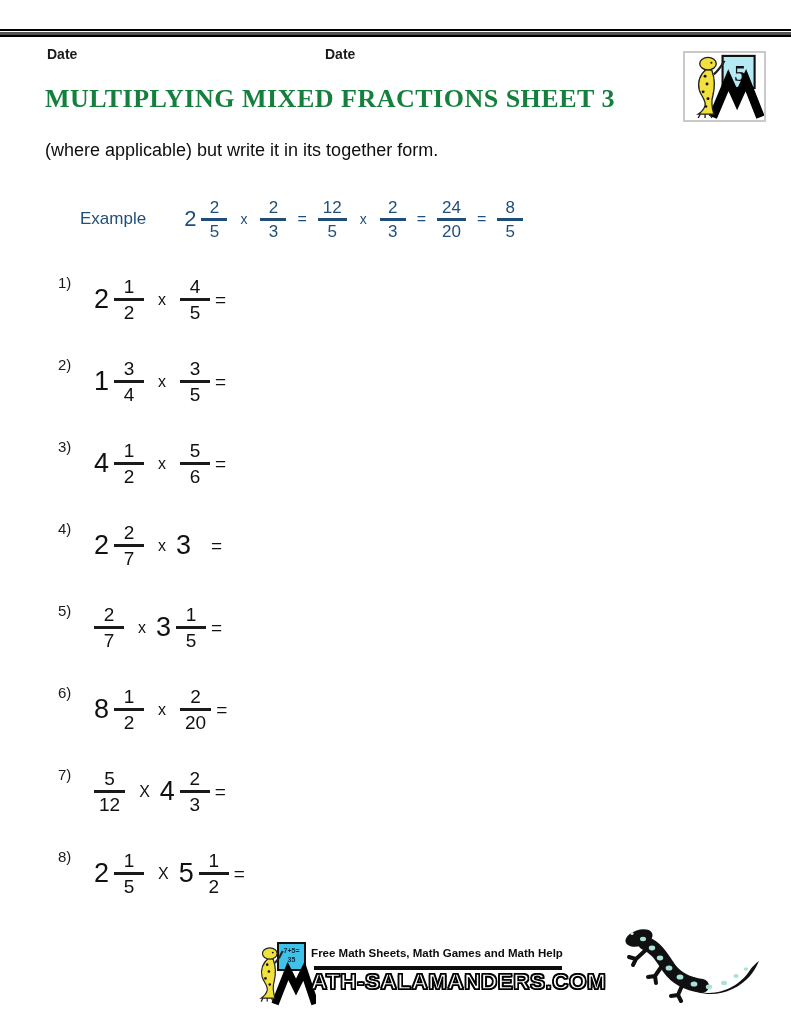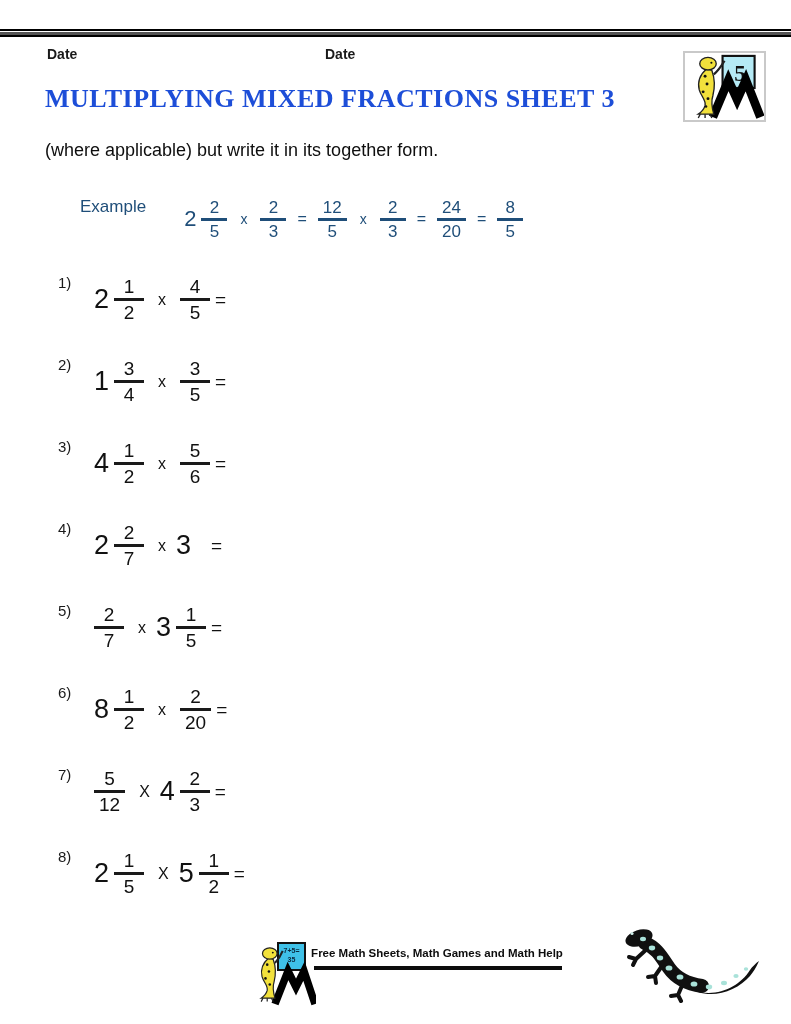--- a/index.html
+++ b/index.html
@@ -23,21 +23,21 @@
 
   .logo-box {
     position: absolute; left: 683px; top: 51px; width: 83px; height: 71px;
     border: 2px solid #c9c9c9; background: #fff;
   }
 
   .page-title {
     position: absolute; left: 45px; top: 84px;
     font-family: "Liberation Serif", serif;
     font-weight: 600; font-size: 26px; letter-spacing: 0.5px;
-    color: #1d4ed8;
+    color: #15803d;
   }
 
   .instructions {
     position: absolute; left: 45px; top: 134px; width: 670px;
     font-size: 18px; line-height: 33px; color: #0e0e0e;
   }
 
   
   .frac { display: inline-flex; flex-direction: column; align-items: center; line-height: 1; }
   .frac .num, .frac .den { font-size: 19px; padding: 2px 5px; }
@@ -45,21 +45,21 @@
   .whole { font-size: 27px; line-height: 1; }
   .op { font-size: 16px; margin: 0 14px; }
   .eq { font-size: 19px; margin-left: 5px; }
   .whole + .frac { margin-left: 5px; }
   .whole + .eq { margin-left: 20px; }
   .op + .whole { margin-left: -4px; }
 
   
   .example {
     position: absolute; left: 80px; top: 197px;
-    display: flex; 
+    display: flex; align-items: center;
     color: #1f4e79;
   }
   .example .example-label { font-size: 17px; margin-right: 38px; }
   .example .whole { font-size: 22px; }
   .example .frac .num, .example .frac .den { font-size: 17px; padding: 2px 5px; }
   .example .frac .fbar { background: #1f4e79; height: 2.5px; min-width: 26px; }
   .example .op { font-size: 14px; margin: 0 13px; }
   .example .eq { font-size: 16px; margin: 0 11px; }
 
   
@@ -323,20 +323,21 @@
       <path d="M29,22 C33,18 36,13 38,8" fill="none" stroke="#222" stroke-width="2.4"></path>
       <path d="M15,63 l-2,4 M20,63 l0,4 M25,63 l2,4" stroke="#222" stroke-width="1.4"></path>
       <circle cx="20" cy="24" r="1.5" fill="#111"></circle>
         <circle cx="22" cy="32" r="1.5" fill="#111"></circle>
       <circle cx="18" cy="40" r="1.5" fill="#111"></circle>
         <circle cx="23" cy="47" r="1.5" fill="#111"></circle>
     </g>
   </svg>
   <div class="footer-tagline">Free Math Sheets, Math Games and Math Help</div>
   <div class="footer-rule"></div>
+  <div class="footer-brand">ATH-SALAMANDERS.COM</div>
 </div>
 
 <svg class="salamander-art" width="150" height="85" viewBox="0 0 150 85">
   <g stroke-linecap="round">
 
     <path d="M36,30 L24,41 M24,41 l-7,-2 M24,41 l-3,6" stroke="#101010" stroke-width="4" fill="none"></path>
     <path d="M52,45 L43,58 M43,58 l-7,1 M43,58 l1,7" stroke="#101010" stroke-width="4" fill="none"></path>
     <path d="M72,63 L66,77 M66,77 l-7,1 M66,77 l3,6" stroke="#101010" stroke-width="4" fill="none"></path>
 
     <path d="M33,25 C45,30 50,40 57,50 C64,60 76,66 90,68" fill="none" stroke="#101010" stroke-width="14"></path>

